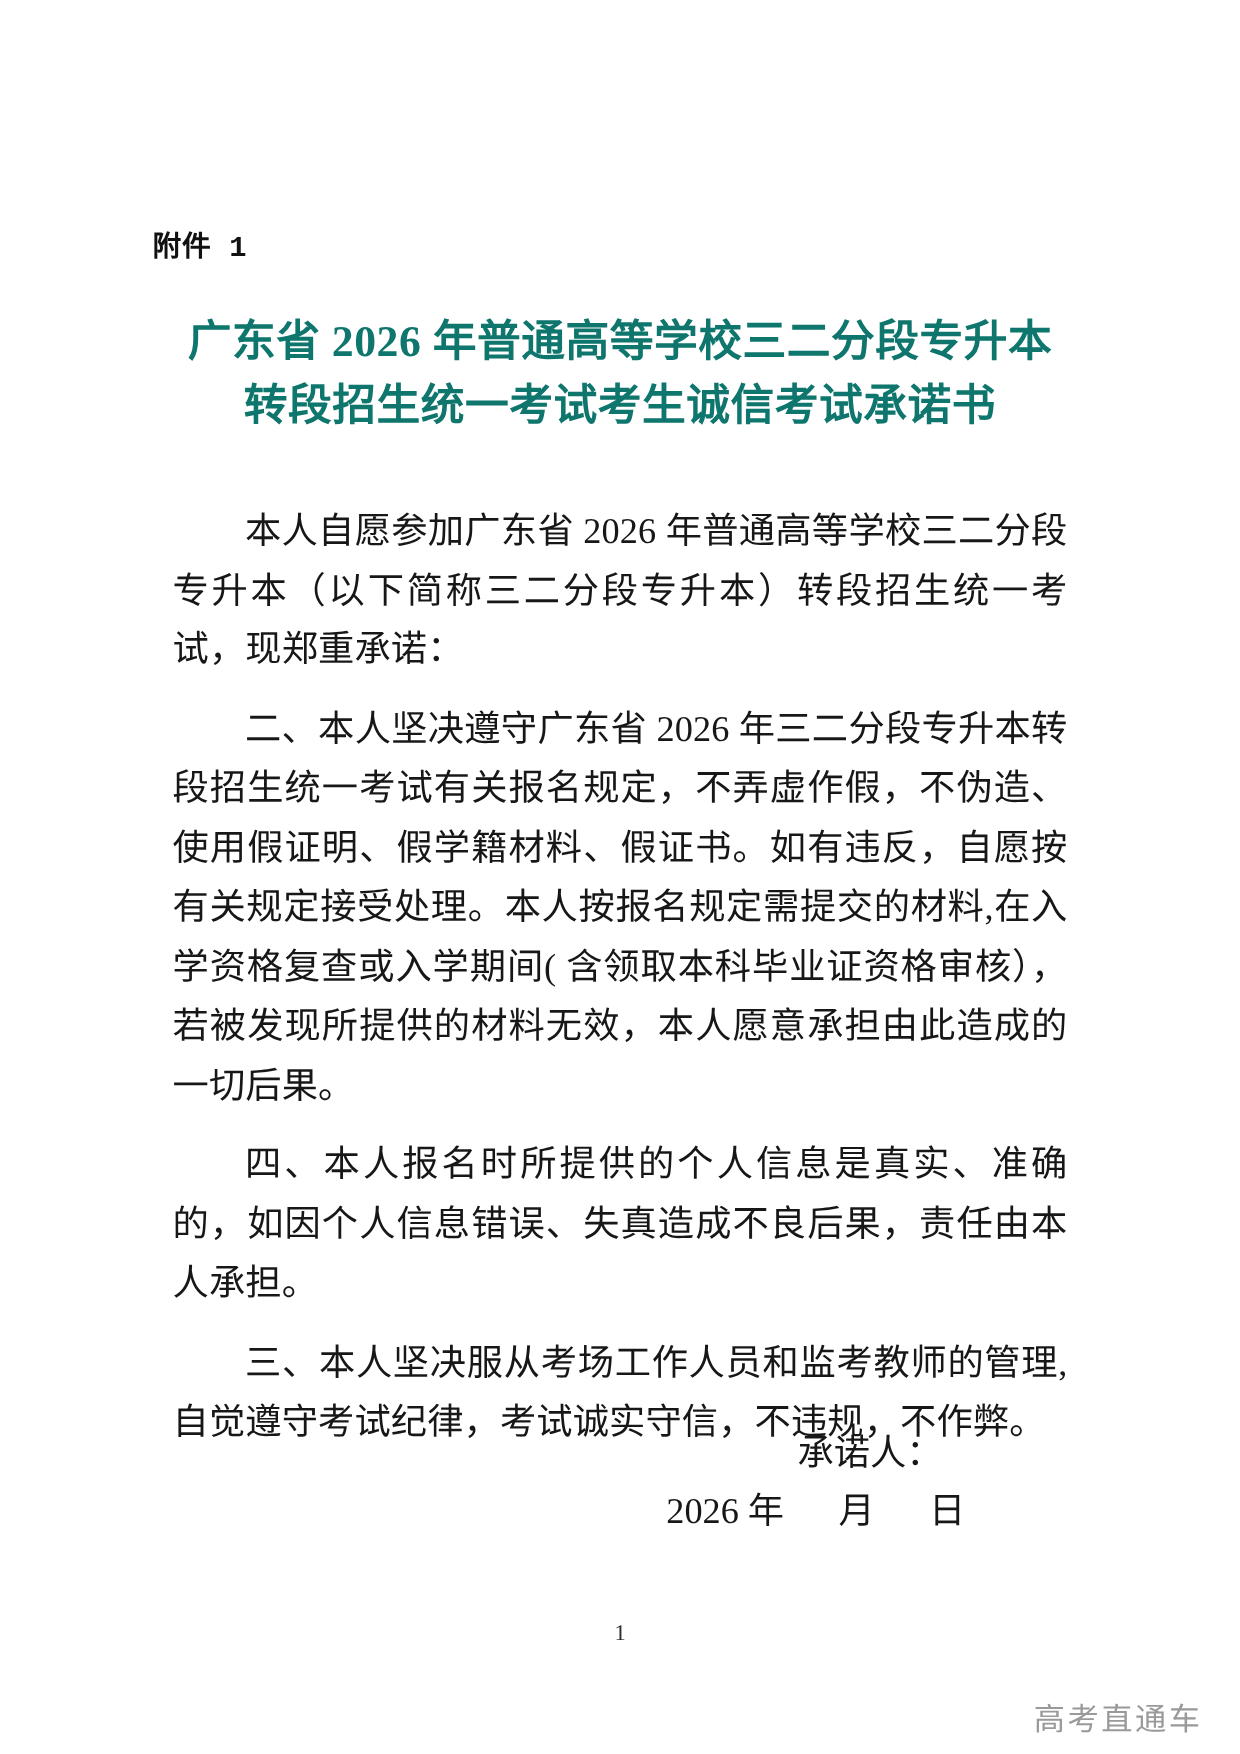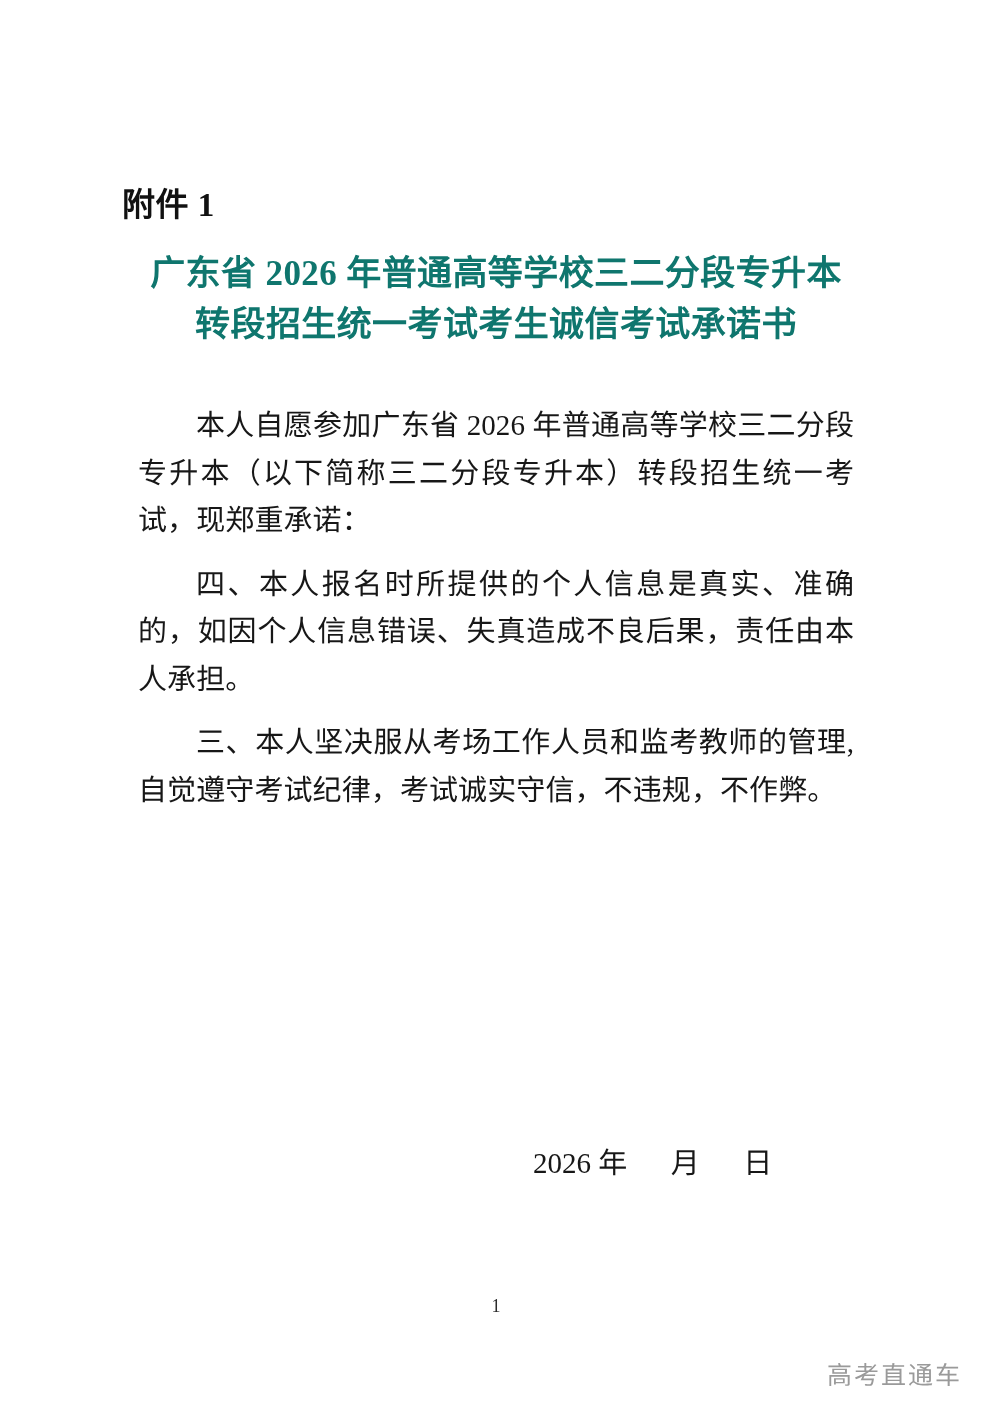--- a/index.html
+++ b/index.html
@@ -22,23 +22,23 @@
     position: absolute;
     inset: 0;
     background: #ffffff;
   }
 
   
   .attachment-label {
     position: absolute;
     left: 122px;
     top: 178px;
-    font-family: Liberation Serif, serif;
+    font-family: Liberation Mono, monospace;
     font-weight: 700;
-    font-size: 33px;
+    font-size: 23px;
     letter-spacing: 0.5px;
     color: #111111;
     white-space: nowrap;
   }
 
   
   .doc-title {
     position: absolute;
     left: 106px;
     top: 248px;
@@ -123,25 +123,27 @@
 
   <div class="attachment-label">附件 1</div>
 
   <div class="doc-title">
     <span class="tline">广东省 2026 年普通高等学校三二分段专升本</span>
     <span class="tline">转段招生统一考试考生诚信考试承诺书</span>
   </div>
 
   <div class="body-block">
     <p class="para">本人自愿参加广东省 2026 年普通高等学校三二分段专升本（以下简称三二分段专升本）转段招生统一考试，现郑重承诺：</p>
+    <p class="para">二、本人坚决遵守广东省 2026 年三二分段专升本转段招生统一考试有关报名规定，不弄虚作假，不伪造、使用假证明、假学籍材料、假证书。如有违反，自愿按有关规定接受处理。本人按报名规定需提交的材料,在入学资格复查或入学期间( 含领取本科毕业证资格审核），若被发现所提供的材料无效，本人愿意承担由此造成的一切后果。</p>
     <p class="para">四、本人报名时所提供的个人信息是真实、准确的，如因个人信息错误、失真造成不良后果，责任由本人承担。</p>
     <p class="para">三、本人坚决服从考场工作人员和监考教师的管理,自觉遵守考试纪律，考试诚实守信，不违规，不作弊。</p>
   </div>
 
   <div class="sign-block">
+    <span class="sign-line sign-signer">承诺人：</span>
     <span class="sign-line sign-date">2026 年      月      日</span>
   </div>
 
   <div class="page-number">1</div>
 
   <div class="watermark">高考直通车</div>
 
 </div>
 
 </body></html>

